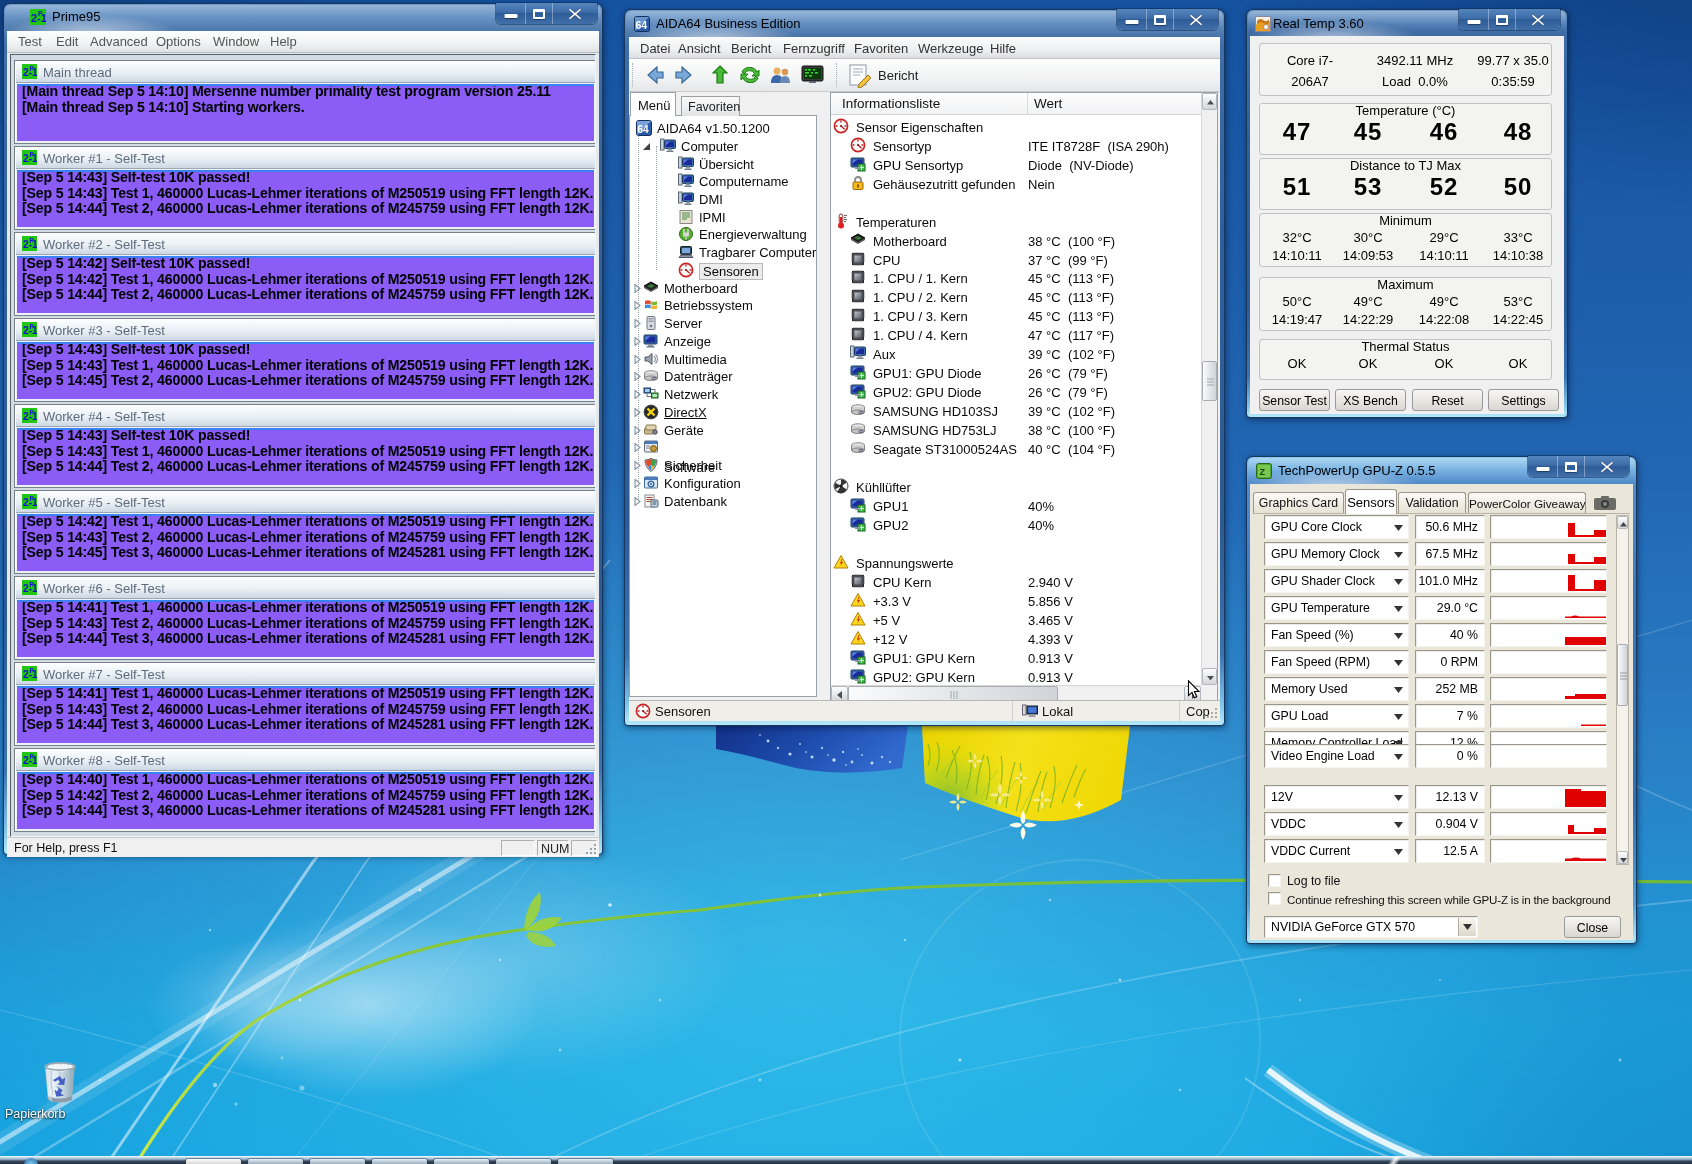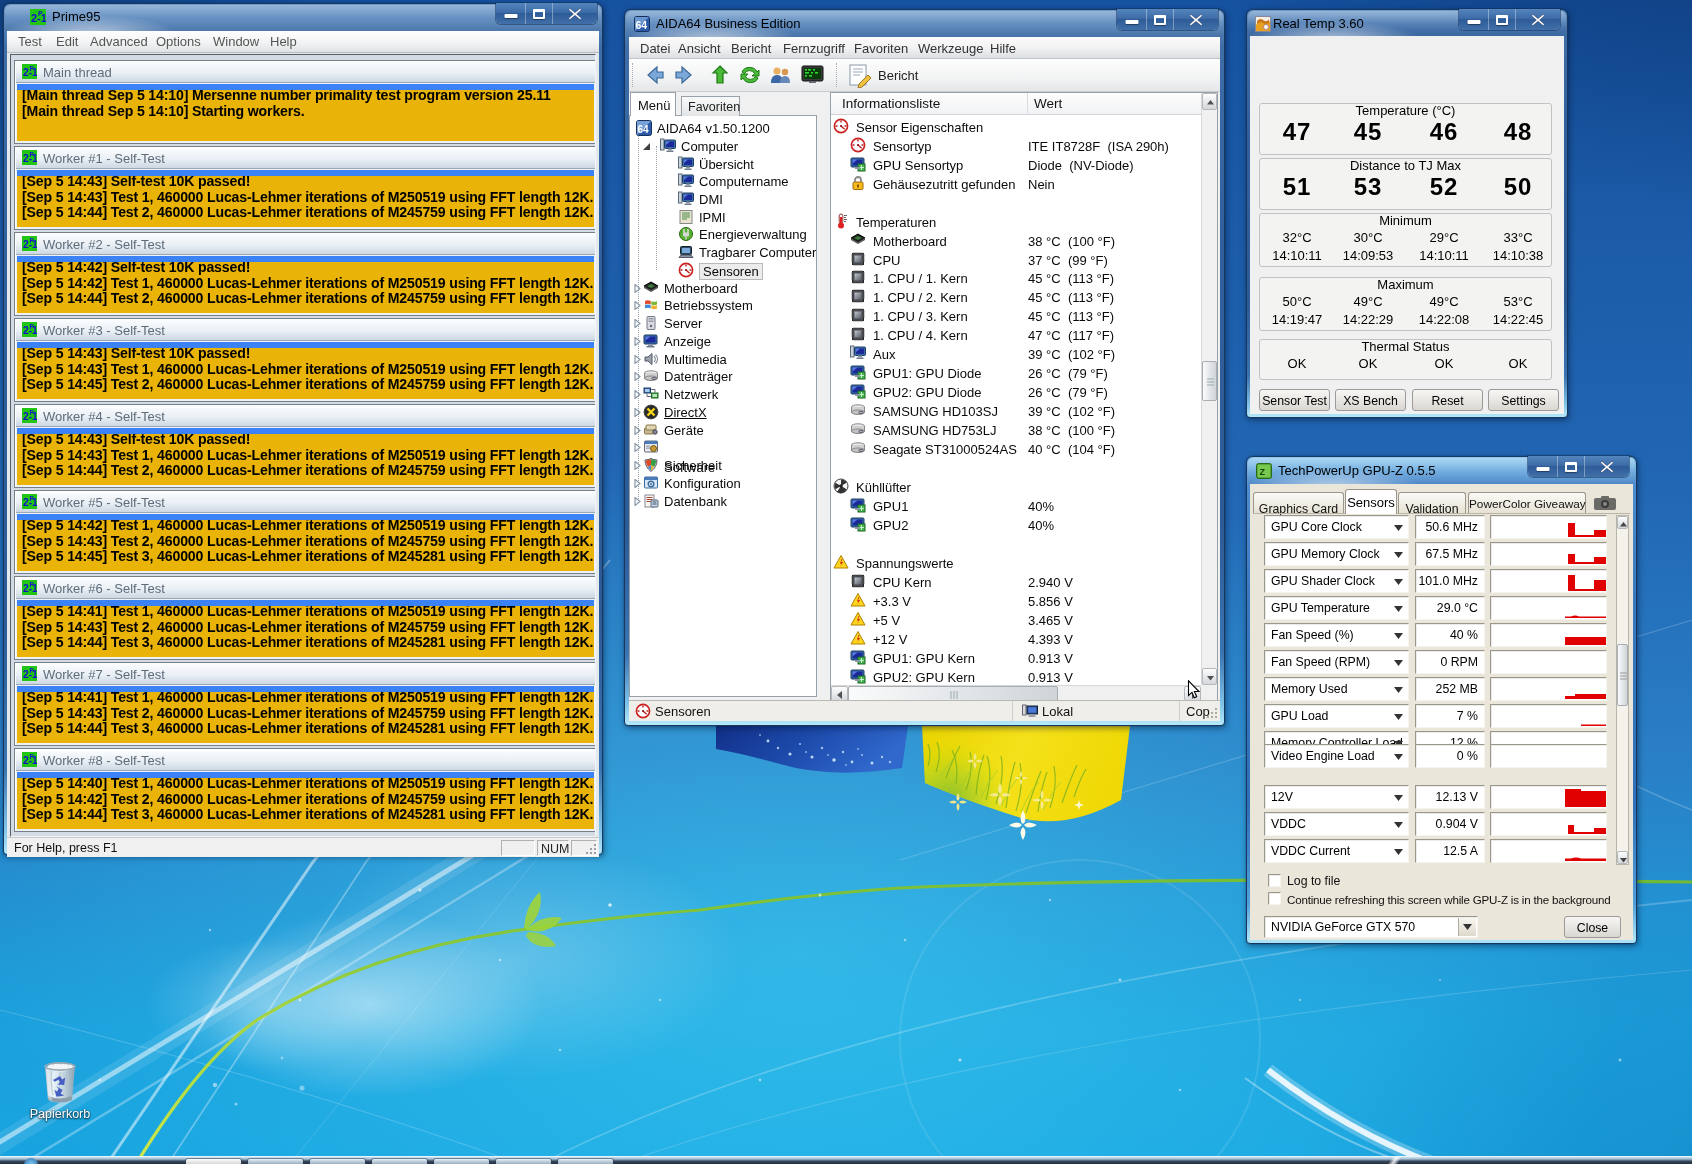--- a/index.html
+++ b/index.html
@@ -29,39 +29,39 @@
 .cap{height:100%;position:relative;background:linear-gradient(180deg,#5585bd 0%,#3c6ba6 45%,#2e5c98 50%,#416fa8 100%);border-left:1px solid rgba(255,255,255,.35)}
 .cap:first-child{border-left:none}
 .cap .g{position:absolute;left:50%;top:50%;transform:translate(-50%,-50%)}
 .gmin{width:13px;height:4px;background:#fff;border-radius:1px;margin-top:2px;box-shadow:0 1px 1px rgba(0,0,0,.4)}
 .gmax{width:12px;height:10px;border:2px solid #fff;border-top-width:3px;background:transparent;border-radius:1px;box-shadow:0 1px 1px rgba(0,0,0,.4)}
 
 #taskbar{position:absolute;left:0;right:0;bottom:0;height:8px;background:linear-gradient(180deg,#cfe6f2,#9db8ce 30%,#37475c 60%,#222e3e);border-top:1px solid #e8f4fa}
 .tbtn{position:absolute;top:2px;height:6px;border-radius:2px 2px 0 0;background:linear-gradient(180deg,rgba(240,248,254,.9),rgba(170,195,215,.8));box-shadow:0 0 0 1px rgba(40,60,85,.5)}
 
 #bin{position:absolute;left:40px;top:1058px;width:40px;height:47px}
-#binlabel{position:absolute;left:5px;top:1107px;width:110px;text-align:center;font-size:12.5px;color:#fff;text-shadow:0 1px 2px rgba(0,0,0,.9),0 0 2px rgba(0,0,0,.5)}
+#binlabel{position:absolute;left:5px;top:1107px;width:110px;font-size:12.5px;color:#fff;text-shadow:0 1px 2px rgba(0,0,0,.9),0 0 2px rgba(0,0,0,.5)}
 .p95menu{top:3px;font-size:13px;color:#555}
 .sunk{border:1px solid #b0b0b0;border-right-color:#fdfdfd;border-bottom-color:#fdfdfd;font-size:12.5px;color:#222}
 .mdichild{position:absolute;left:3px;width:583px;height:84px;border:1px solid #768089;background:#eef2f6;box-shadow:inset 1px 1px 0 rgba(255,255,255,.9)}
 .mtitle{position:absolute;left:1px;top:1px;right:1px;height:21px;background:linear-gradient(180deg,#fbfdfe,#e9eff5 55%,#cdd8e3);border-bottom:1px solid #9aa8b6}
 .mtitle span{position:absolute;left:27px;top:3px;font-size:13px;color:#5d6b7a}
 .micon{position:absolute;left:6px;top:2px;width:15px;height:15px}
-.mbody{position:absolute;left:2px;top:23px;right:2px;bottom:2px;background:#eab308;overflow:hidden;border-top:6px solid #3b82f6}
+.mbody{position:absolute;left:2px;top:23px;right:2px;bottom:2px;background:#8b5cf6;overflow:hidden;border-top:2px solid #3b82f6}
 .mtext{position:absolute;left:5px;top:-2px;font-size:14.1px;font-weight:bold;color:#000;line-height:15.7px;white-space:nowrap;letter-spacing:-0.15px}
 .aidamenu{top:4px;font-size:13px;color:#333}
 .sbbtn{background:linear-gradient(180deg,#fefefe,#e8eaec 50%,#d4d7da);border:1px solid #b4b8bc;border-radius:2px}
 .sbthumb{background:linear-gradient(90deg,#fafbfc,#e4e7ea 50%,#d0d4d8);border:1px solid #a8adb2;border-radius:2px}
 .grp{border:1px solid #c0c2c4;border-radius:3px;background:#f3f3f1}
 .grplabel2{top:-1px;left:0;width:100%;text-align:center;font-size:13px;color:#000}
 .rtv{font-size:13px;color:#000}
 .rtbig{font-size:24px;font-weight:bold;color:#000;letter-spacing:1px}
 .rtbtn{background:linear-gradient(180deg,#f7f6f3,#e9e7e3 50%,#dad7d2);border:1px solid #9a9a9a;border-radius:3px;font-size:12.3px;color:#000;text-align:center;padding-top:4px;white-space:nowrap}
 .gzbox{background:#fff;border:1px solid #9a968a;border-right-color:#f6f4ee;border-bottom-color:#f6f4ee;box-shadow:inset 1px 1px 0 rgba(0,0,0,.08);font-size:12.3px;color:#000;white-space:nowrap}
-.gztab{background:linear-gradient(180deg,#fbfaf7,#e6e2d4);border:1px solid #9a968a;border-bottom:none;border-radius:3px 3px 0 0;font-size:12.3px;color:#111;text-align:center;padding-top:9px;white-space:nowrap}
+.gztab{background:linear-gradient(180deg,#fbfaf7,#e6e2d4);border:1px solid #9a968a;border-bottom:none;border-radius:3px 3px 0 0;font-size:12.3px;color:#111;text-align:center;padding-top:3px;white-space:nowrap}
 .gztabact{background:#fff;border:1px solid #9a968a;border-bottom:none;border-radius:3px 3px 0 0;font-size:13px;color:#000;text-align:center;padding-top:5px;z-index:2}
 </style></head>
 <body>
 <svg width="0" height="0" style="position:absolute">
     <defs>
 <linearGradient id="cpugrad" x1="0" y1="0" x2="1" y2="1">
         <stop offset="0" stop-color="#c8ccd4"></stop>
         <stop offset="0.5" stop-color="#8a8f98"></stop>
         <stop offset="1" stop-color="#585c64"></stop>
       </linearGradient>
@@ -1106,20 +1106,28 @@
       <div class="cap" style="width:27px">
         <div class="g gmax"></div>
       </div>
       <div class="cap" style="width:45px">
         <svg class="g" width="13" height="12" viewBox="0 0 13 12">
           <path d="M 1.4,0.5 L 6.5,4.7 L 11.6,0.5 L 12.8,1.7 L 8,6 L 12.8,10.3 L 11.6,11.5 L 6.5,7.3 L 1.4,11.5 L 0.2,10.3 L 5,6 L 0.2,1.7 Z" fill="#fff" stroke="rgba(0,0,30,.4)" stroke-width="0.7"></path>
         </svg>
       </div>
     </div>
 <div class="abs" style="left:4px;top:27px;width:314px;height:378px;background:#f0f0f0">
+<div class="abs grp" style="left:9px;top:7px;width:293px;height:53px">
+        <div class="abs rtv" style="left:-10px;top:9px;width:120px;text-align:center">Core i7-</div>
+        <div class="abs rtv" style="left:85px;top:9px;width:140px;text-align:center">3492.11 MHz</div>
+        <div class="abs rtv" style="left:183px;top:9px;width:140px;text-align:center">99.77 x 35.0</div>
+        <div class="abs rtv" style="left:-10px;top:30px;width:120px;text-align:center">206A7</div>
+        <div class="abs rtv" style="left:85px;top:30px;width:140px;text-align:center">Load&nbsp;&nbsp;0.0%</div>
+        <div class="abs rtv" style="left:183px;top:30px;width:140px;text-align:center">0:35:59</div>
+      </div>
 <div class="abs grp" style="left:9px;top:67px;width:293px;height:52px">
         <div class="abs grplabel2">Temperature (°C)</div>
         <div class="abs rtbig" style="left:-23px;top:14px;width:120px;text-align:center">47</div>
         <div class="abs rtbig" style="left:48px;top:14px;width:120px;text-align:center">45</div>
         <div class="abs rtbig" style="left:124px;top:14px;width:120px;text-align:center">46</div>
         <div class="abs rtbig" style="left:198px;top:14px;width:120px;text-align:center">48</div>
       </div>
 <div class="abs grp" style="left:9px;top:122px;width:293px;height:52px">
         <div class="abs grplabel2">Distance to TJ Max</div>
         <div class="abs rtbig" style="left:-23px;top:14px;width:120px;text-align:center">51</div>

